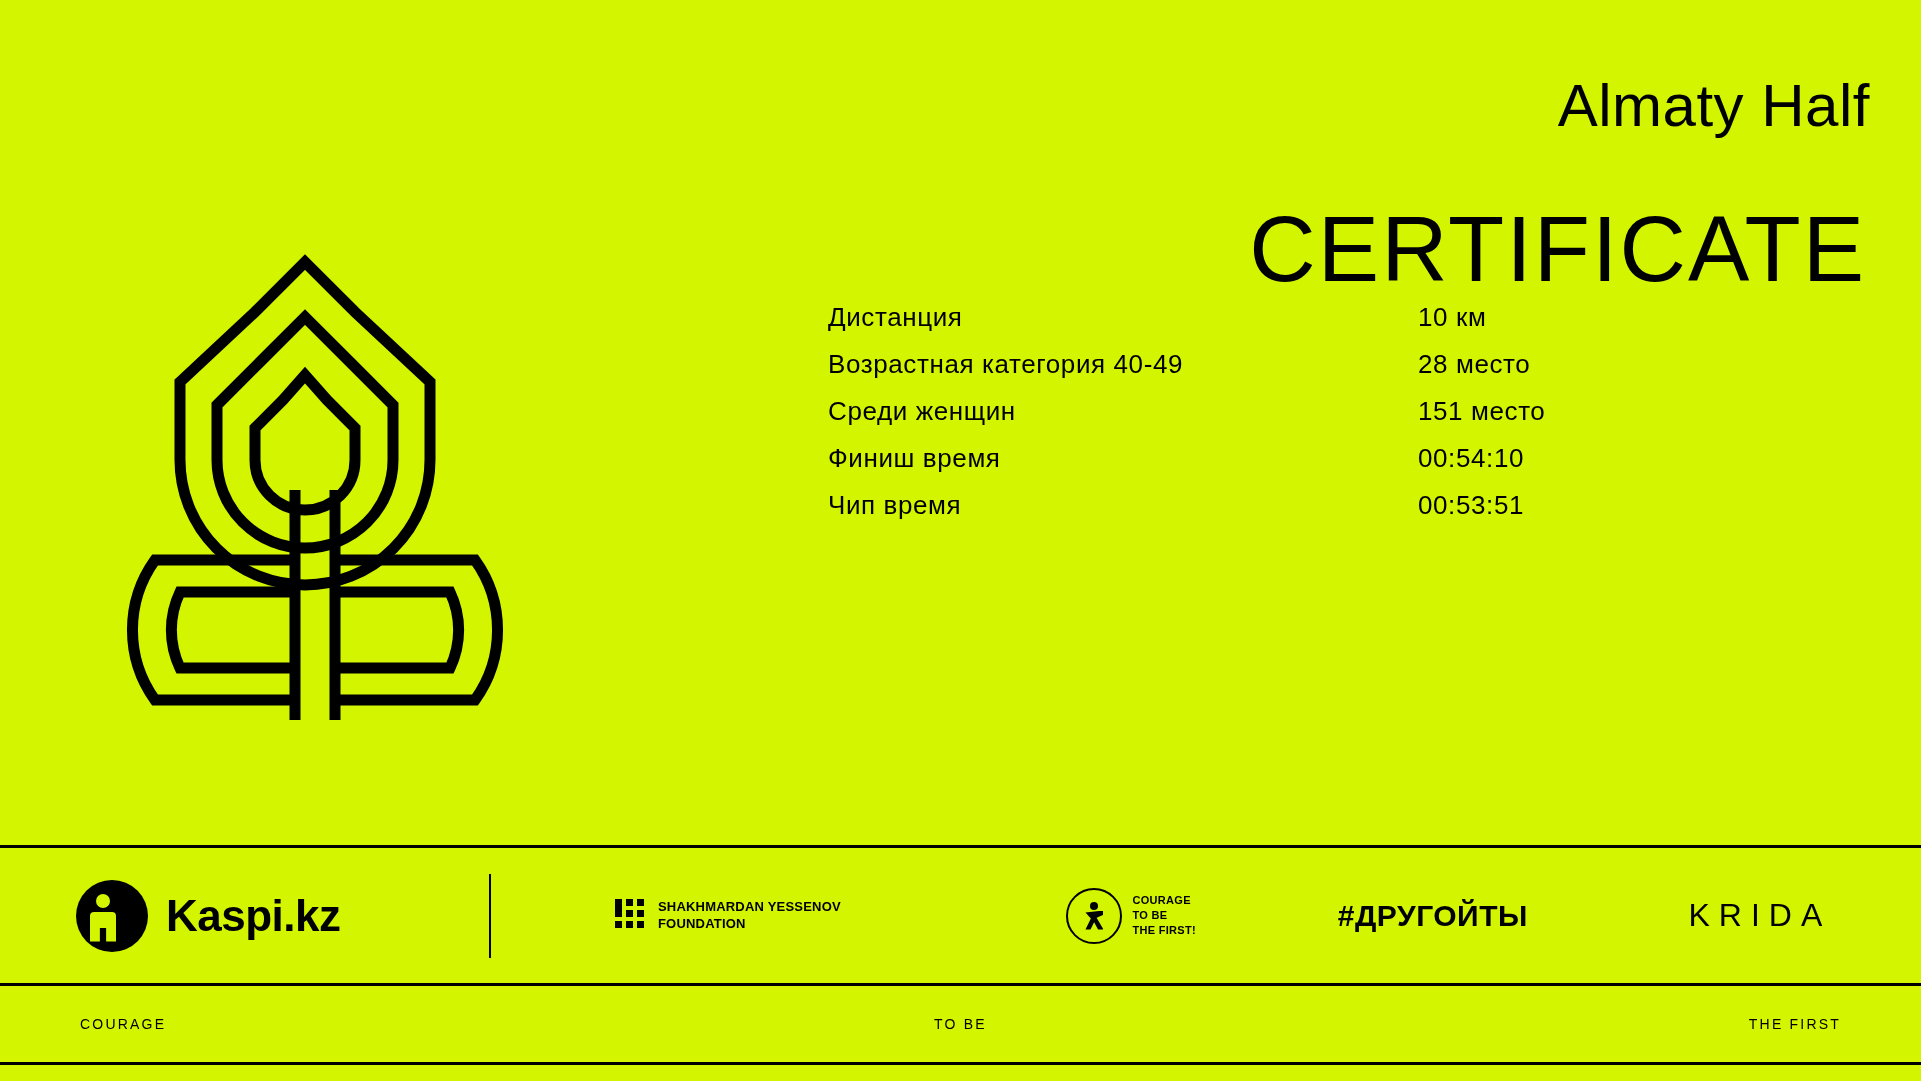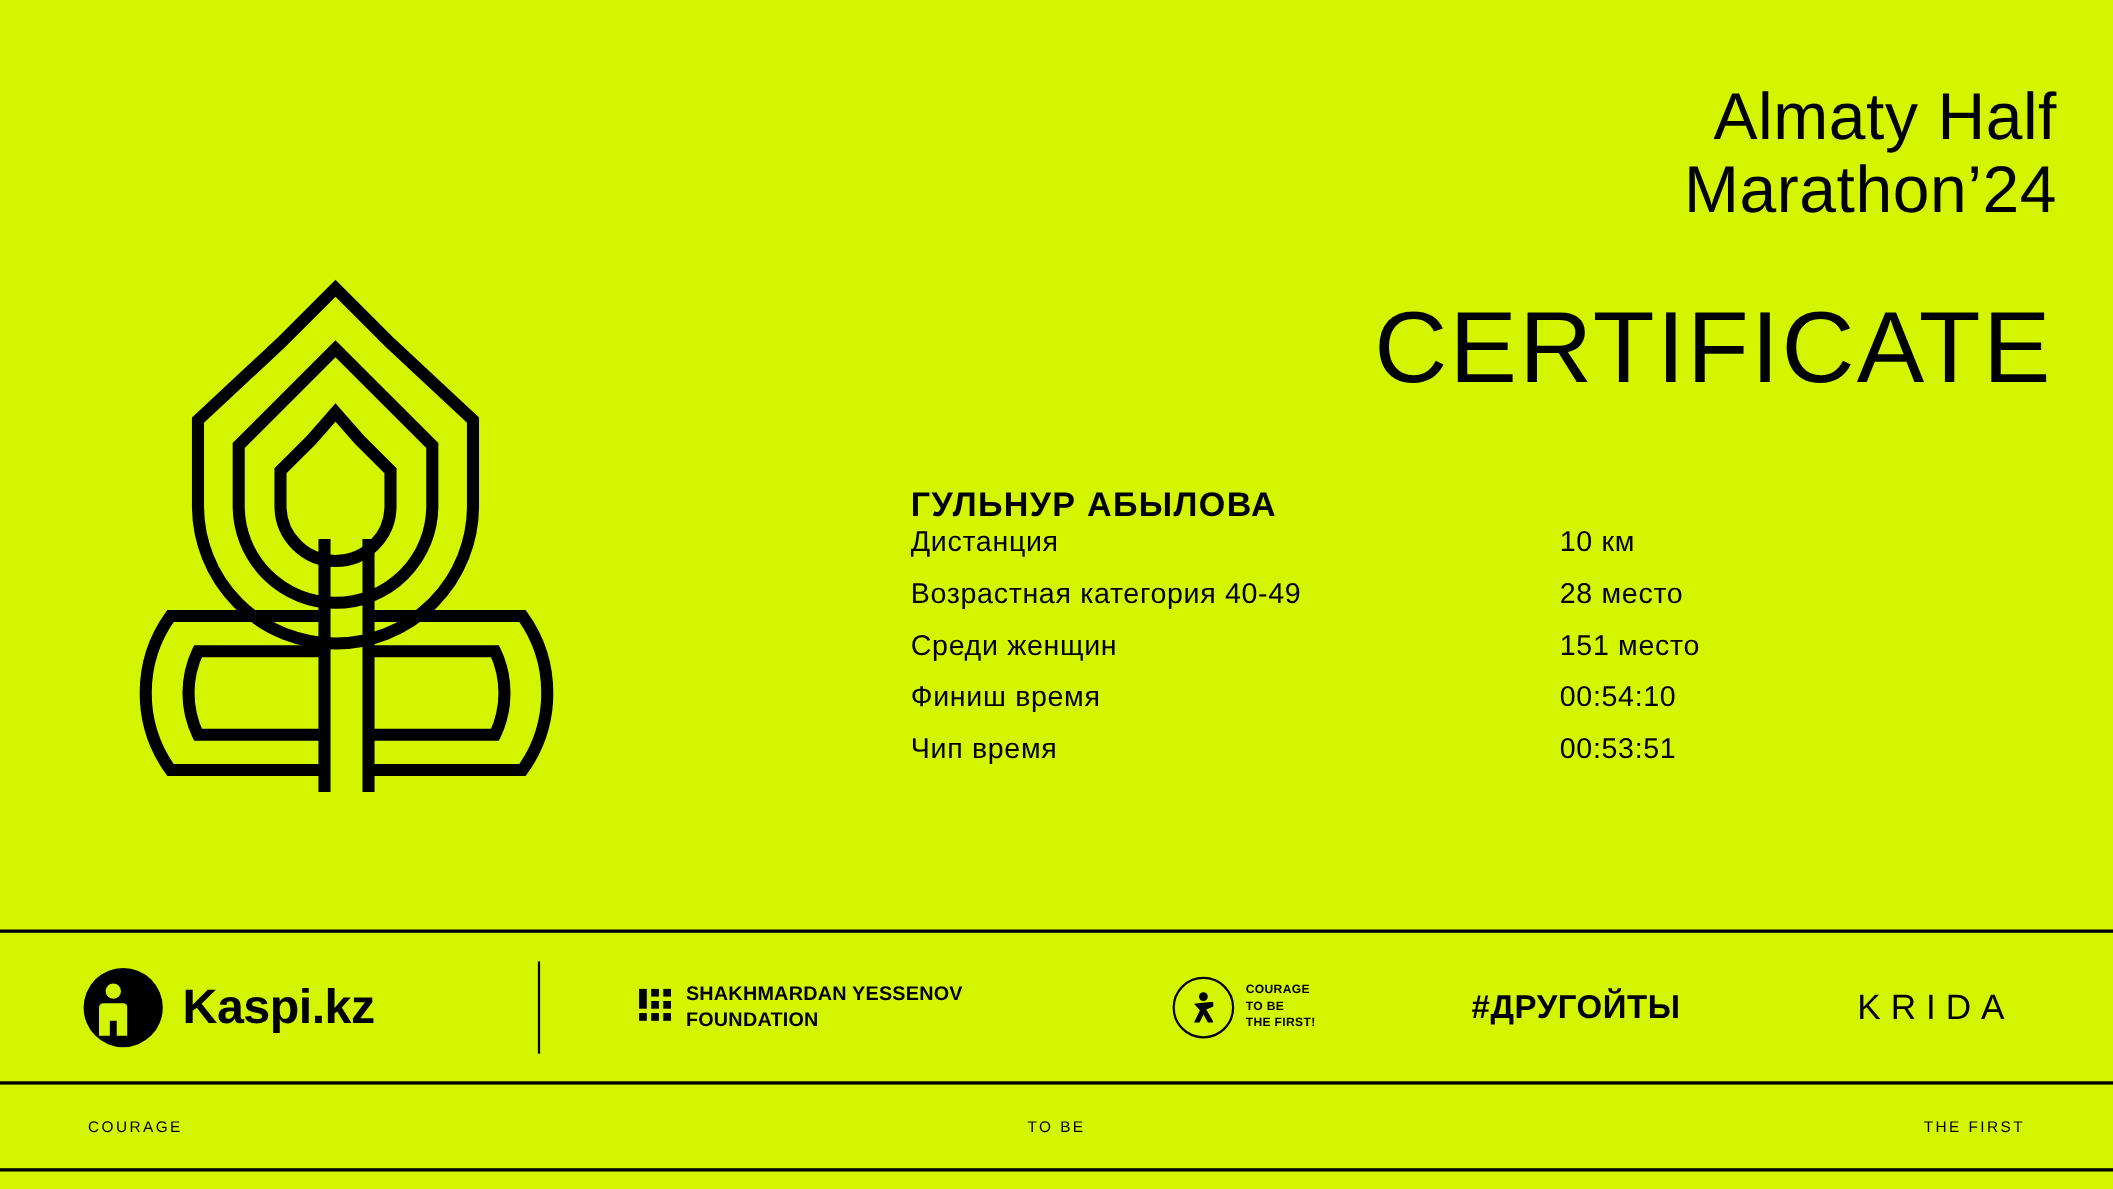--- a/index.html
+++ b/index.html
@@ -190,21 +190,21 @@
   .yess-bars {
     display: grid;
     grid-template-columns: repeat(3, 7px);
     grid-auto-rows: 7px;
     gap: 4px;
     transform: translateY(-2px);
   }
   .yess-bars i { background: #000; display: block; width: 7px; height: 7px; }
   .yess-bars i.tall { height: 18px; grid-row: span 2; align-self: start; }
   .yess-text {
-    font-size: 18px;
+    font-size: 13px;
     font-weight: 700;
     line-height: 1.3;
     letter-spacing: 0.2px;
   }
   .sp-corporate {
     width: 420px;
     gap: 10px;
   }
   .corp-badge {
     width: 56px;
@@ -309,26 +309,24 @@
         <path d="M280 400 L420 400 a120 120 0 0 1 0 140 L280 540"></path>
 
         <path d="M280 432 L395 432 a88 88 0 0 1 0 76 L280 508"></path>
       </svg>
     </div>
 
     <div class="right">
 
       <h1 class="event-title">
         <span>Almaty Half</span>
-        <span>Marathon’24</span>
       </h1>
 
       <h2 class="cert-word">CERTIFICATE</h2>
 
-      <p class="athlete">ГУЛЬНУР АБЫЛОВА</p>
 
       <table class="stats">
         <tbody>
           <tr>
             <td class="label">Дистанция</td>
             <td class="value">10 км</td>
           </tr>
           <tr>
             <td class="label">Возрастная категория 40-49</td>
             <td class="value">28 место</td>

